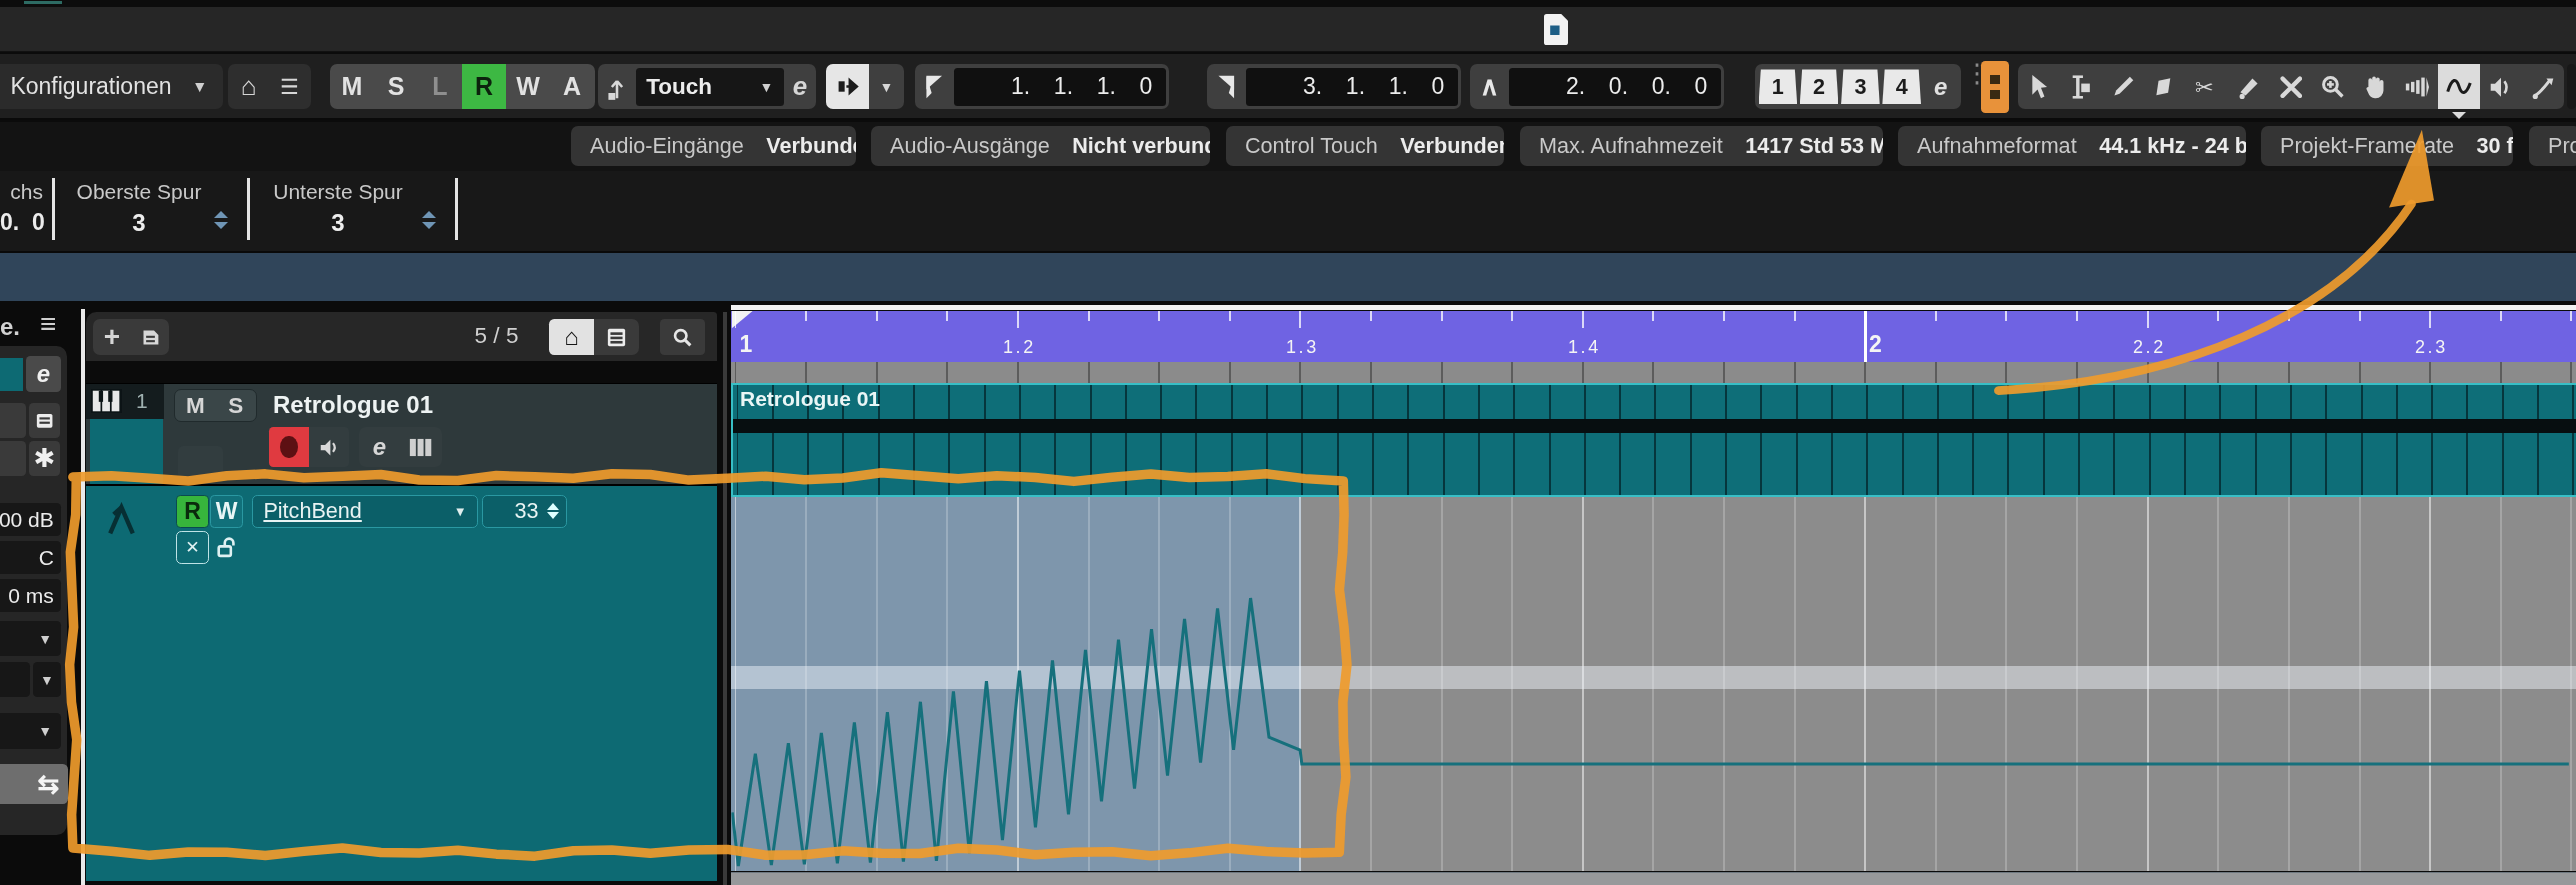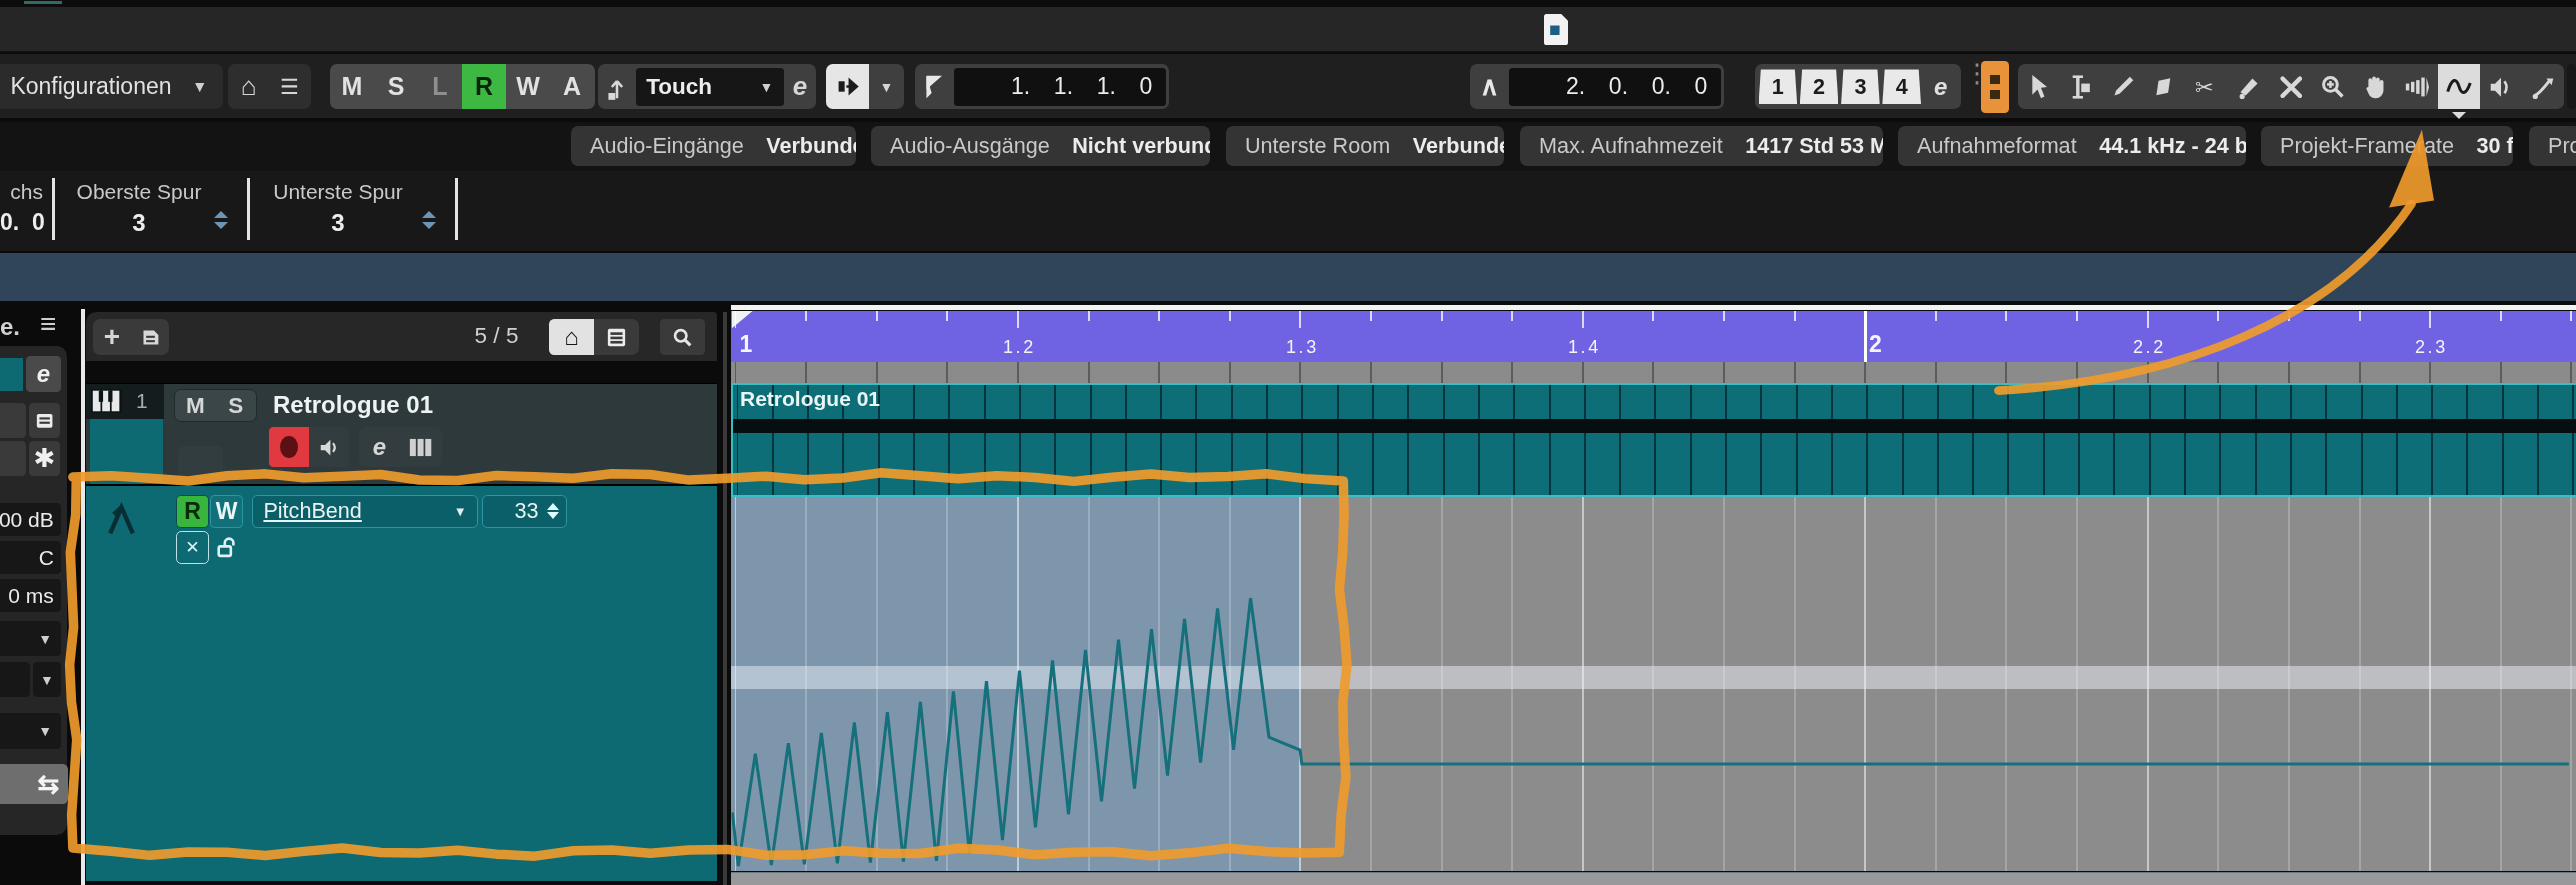--- a/index.html
+++ b/index.html
@@ -83,20 +83,29 @@
   </div>
   <div class="abs grp" style="left:915px;top:10.4px;width:254px;height:45px;">
     <div class="btn" style="width:41px;height:45px;">
       <svg width="22.5" height="26" viewBox="0 0 26 30">
           <path d="M4 2 h18 L4 18 Z" fill="#e8e8e8"></path>
           <path d="M4 2 v26 l6 -6" fill="#e8e8e8"></path>
         </svg>
     </div>
     <div class="disp" style="width:207px;height:38px;margin-right:2.6px;">1. 1. 1. 0</div>
   </div>
+  <div class="abs grp" style="left:1207px;top:10.4px;width:254px;height:45px;">
+    <div class="btn" style="width:41px;height:45px;">
+      <svg width="22.5" height="26" viewBox="0 0 26 30">
+          <path d="M22 2 h-18 L22 18 Z" fill="#e8e8e8"></path>
+          <path d="M22 2 v26 l-6 -6" fill="#e8e8e8"></path>
+        </svg>
+    </div>
+    <div class="disp" style="width:207px;height:38px;margin-right:2.6px;">3. 1. 1. 0</div>
+  </div>
   <div class="abs grp" style="left:1470px;top:10.4px;width:254px;height:45px;">
     <div class="btn" style="width:41px;height:45px;color:#e8e8e8;font-size:26px;font-weight:bold;">∧</div>
     <div class="disp" style="width:207px;height:38px;margin-right:2.6px;">2. 0. 0. 0</div>
   </div>
   <div class="abs grp" style="left:1755px;top:10.4px;width:206px;height:45px;gap:2.6px;padding:0 3.5px;" id="markers">
       <div class="mbtn">1</div>
       <div class="mbtn">2</div>
       <div class="mbtn">3</div>
       <div class="mbtn">4</div>
       <div style="width: 35px; height: 45px; display: flex; align-items: center; justify-content: center; color: rgb(224, 224, 224); font-size: 24px; font-weight: bold; font-style: italic;">e</div>
@@ -194,21 +203,21 @@
 <div class="abs" style="left:0;top:122px;width:2576px;height:49px;background:#131313;" id="statusbar">
     <div class="seg abs" style="left: 571px; top: 4.3px; min-width: 285px; max-width: 285px; box-sizing: border-box;">
       <span class="lbl">Audio-Eingänge</span>
       <span class="val">Verbunden</span>
     </div>
     <div class="seg abs" style="left: 871px; top: 4.3px; min-width: 339px; max-width: 339px; box-sizing: border-box;">
       <span class="lbl">Audio-Ausgänge</span>
       <span class="val">Nicht verbunden</span>
     </div>
     <div class="seg abs" style="left: 1226px; top: 4.3px; min-width: 278px; max-width: 278px; box-sizing: border-box;">
-      <span class="lbl">Unterste Room</span>
+      <span class="lbl">Control Touch</span>
       <span class="val">Verbunden</span>
     </div>
     <div class="seg abs" style="left: 1520px; top: 4.3px; min-width: 363px; max-width: 363px; box-sizing: border-box;">
       <span class="lbl">Max. Aufnahmezeit</span>
       <span class="val">1417 Std 53 Min</span>
     </div>
     <div class="seg abs" style="left: 1898px; top: 4.3px; min-width: 348px; max-width: 348px; box-sizing: border-box;">
       <span class="lbl">Aufnahmeformat</span>
       <span class="val">44.1 kHz - 24 bit</span>
     </div>

